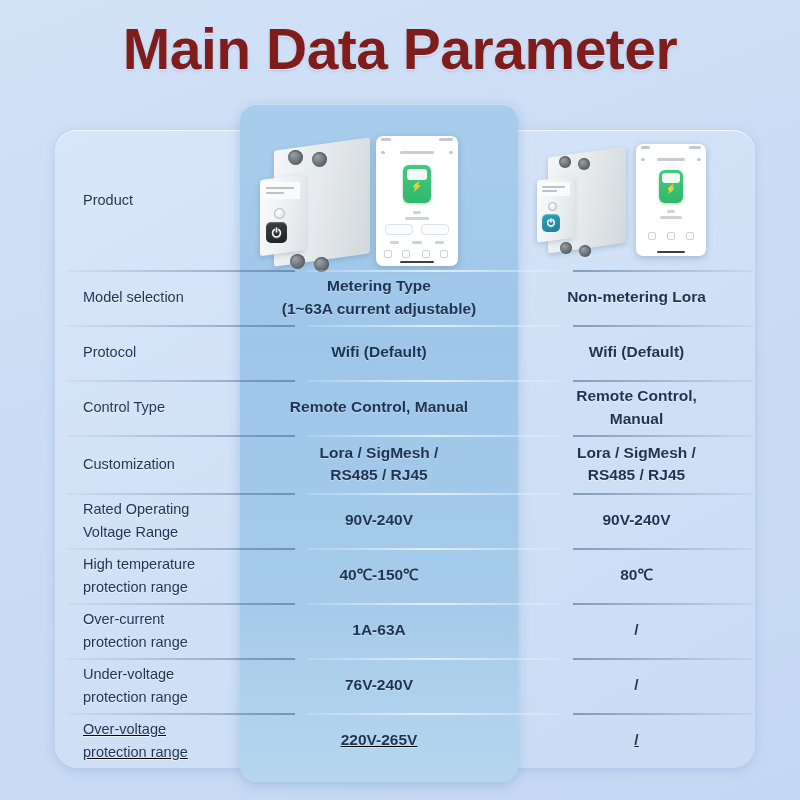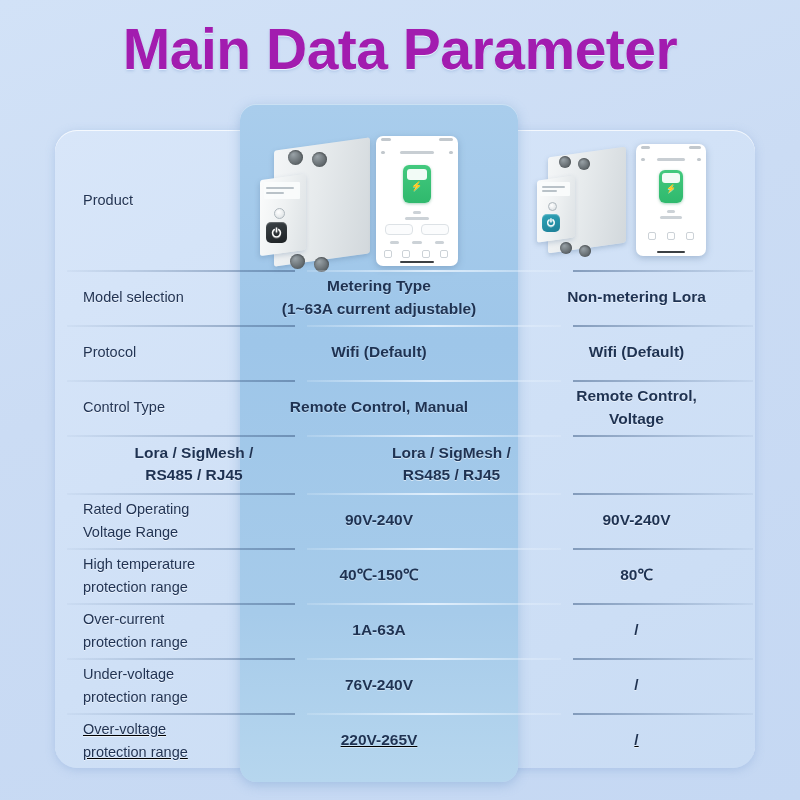--- a/index.html
+++ b/index.html
@@ -18,21 +18,21 @@
 
   
   .page-title {
     position: absolute;
     left: 0; right: 0;
     top: 16px;
     text-align: center;
     font-size: 57px;
     font-weight: bold;
     letter-spacing: -0.5px;
-    color: #a21caf;
+    color: #7f1d1d;
     text-shadow: 0 1px 0 #eaf2fd, 0 2px 3px rgba(130,165,210,0.45);
   }
 
   
   .spec-card {
     position: absolute;
     left: 55px;
     top: 130px;
     width: 700px;
     height: 638px;
@@ -405,29 +405,30 @@
   <div class="divider seg-left" style="top:250px;"></div>
   <div class="divider seg-mid" style="top:250px;"></div>
   <div class="divider seg-right" style="top:250px;"></div>
 
   <div class="spec-row" style="top:250px; height:55px;">
     <div class="cell cell-label">Control Type</div>
     <div class="cell cell-mid">Remote Control, Manual</div>
     <div class="cell cell-right">
       <div>
         <div>Remote Control,</div>
-        <div>Voltage</div>
+        <div>Manual</div>
       </div>
     </div>
   </div>
   <div class="divider seg-left" style="top:305px;"></div>
   <div class="divider seg-mid" style="top:305px;"></div>
   <div class="divider seg-right" style="top:305px;"></div>
 
   <div class="spec-row" style="top:305px; height:58px;">
+    <div class="cell cell-label">Customization</div>
     <div class="cell cell-mid">
       <div>
         <div>Lora / SigMesh /</div>
         <div>RS485 / RJ45</div>
       </div>
     </div>
     <div class="cell cell-right">
       <div>
         <div>Lora / SigMesh /</div>
         <div>RS485 / RJ45</div>

